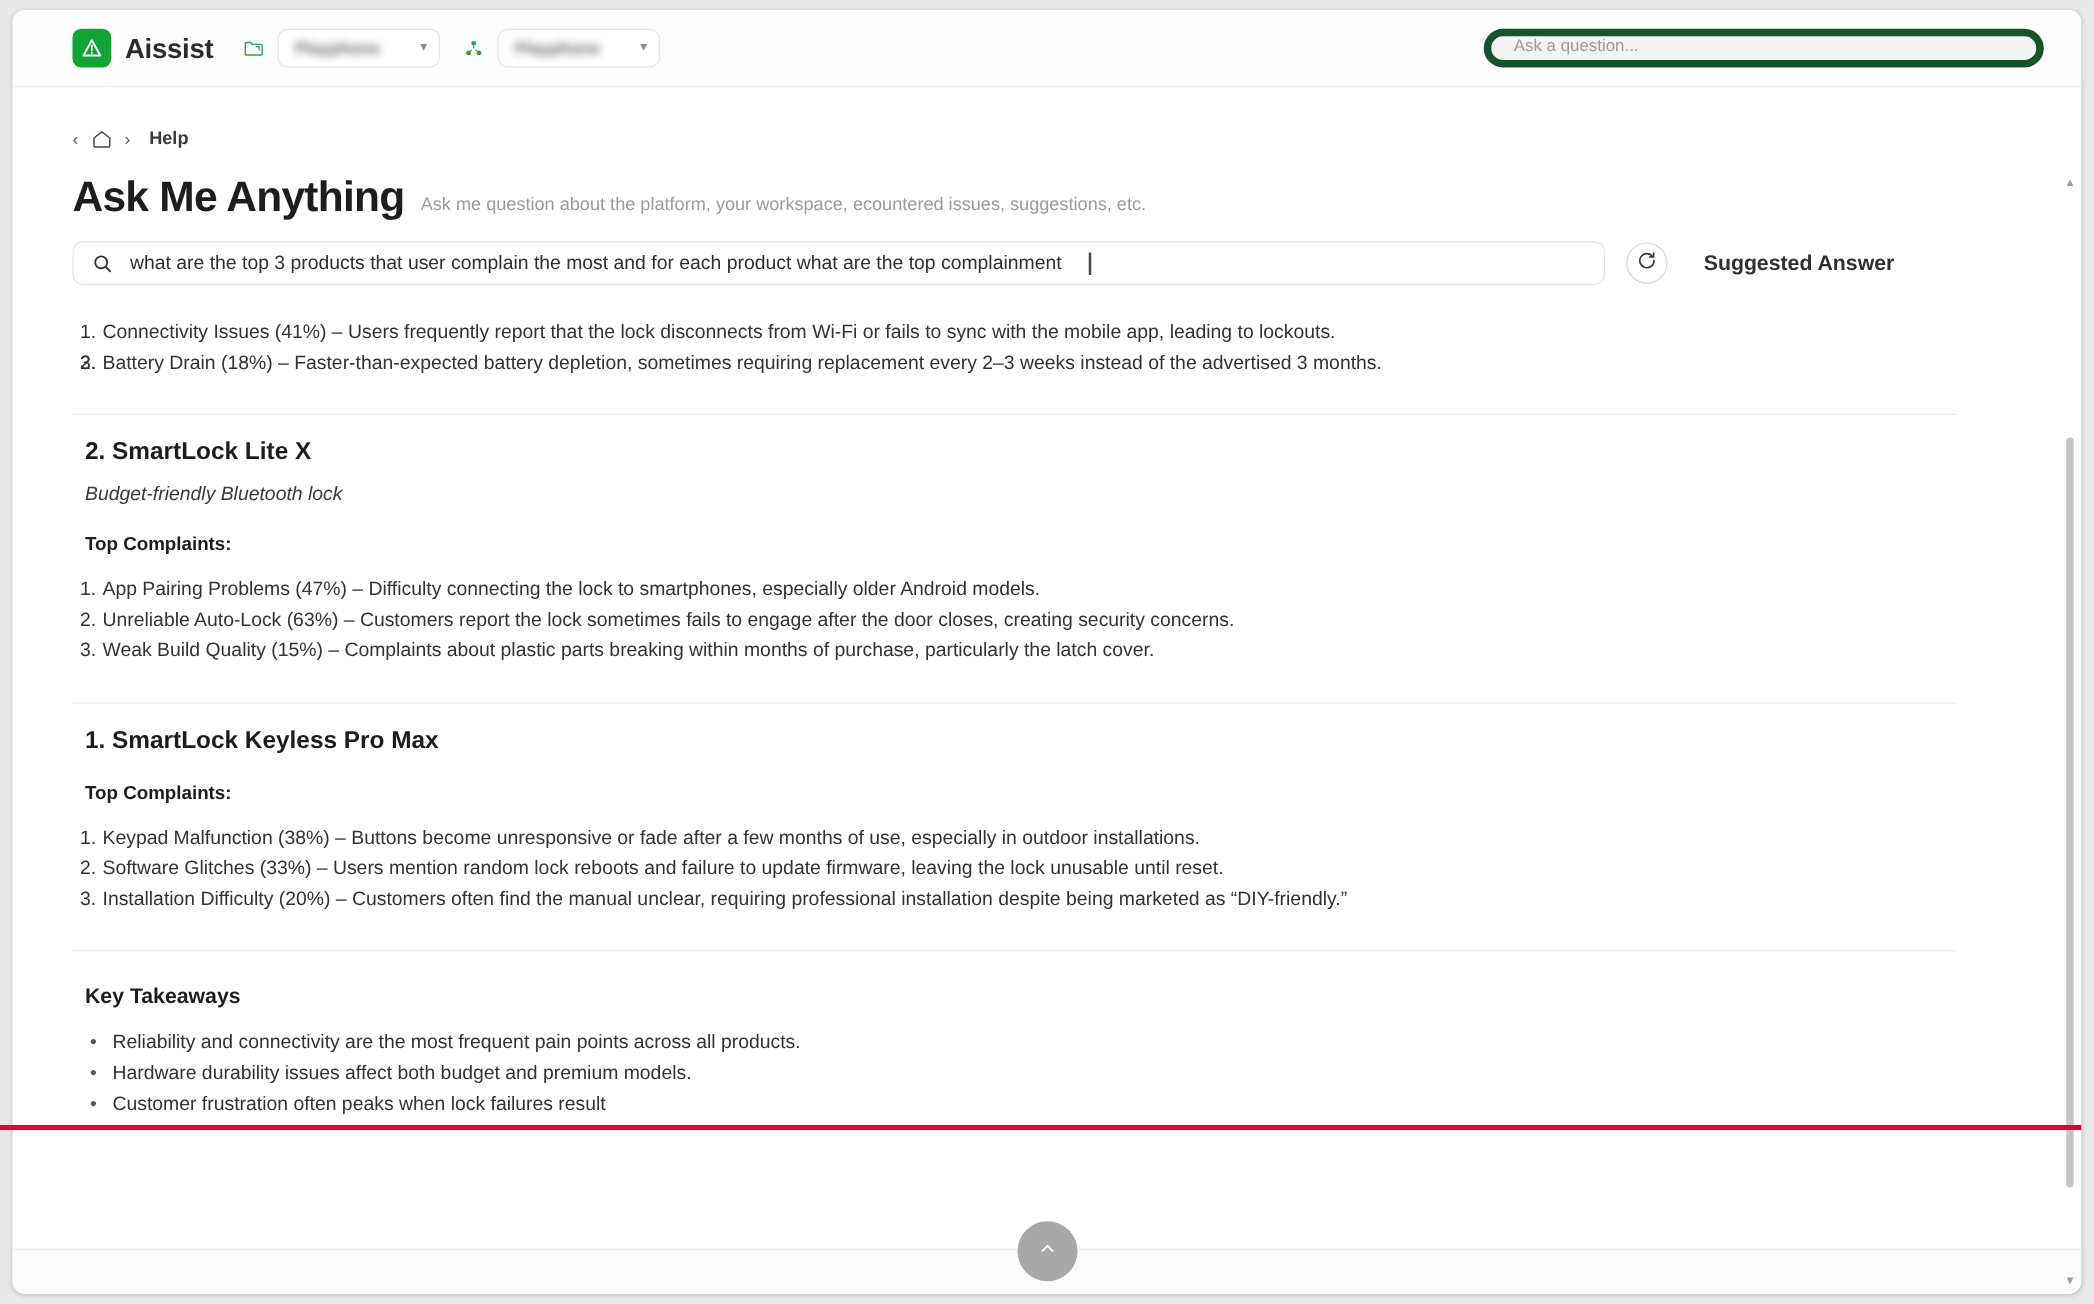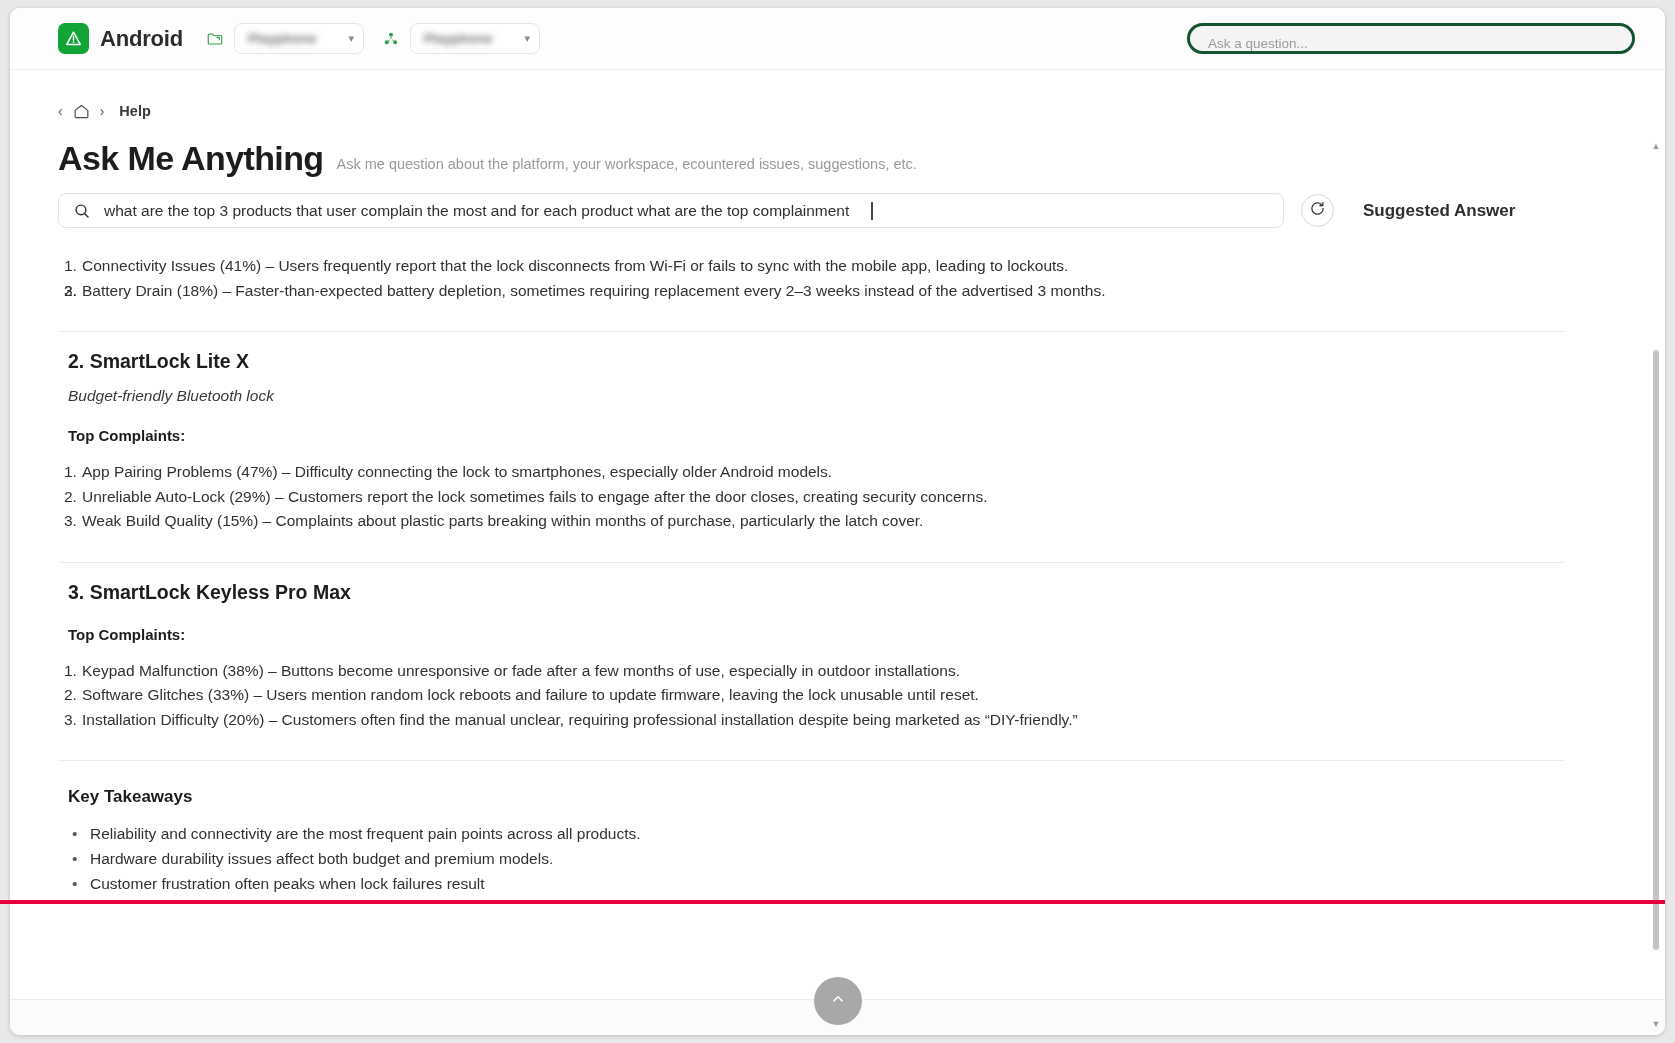--- a/index.html
+++ b/index.html
@@ -59,23 +59,23 @@
     filter: blur(3.4px);
     white-space: nowrap;
   }
   .caret { color: #8a8a8a; font-size: 11px; line-height: 1; }
 
   .topbar-search {
     position: absolute;
     right: 30px; top: 15px;
     width: 448px; height: 31px;
     background: #f4f4f4;
-    border: 3px solid #14532d;
+    border: 6px solid #14532d;
     border-radius: 16px;
-    display: flex; align-items: flex-end;
+    display: flex; align-items: flex-start;
     padding: 0 18px;
   }
   .topbar-search .ph { font-size: 13.5px; color: #9a9a9a; }
 
   
   .body-area {
     position: relative;
     height: 965px;
     background: #fff;
     overflow: hidden;
@@ -250,21 +250,21 @@
 
   <div class="topbar">
     <div class="brand">
       <span class="logo-box">
         <svg width="19" height="19" viewBox="0 0 24 24" fill="none">
           <path d="M12 4 L20.5 19.5 L3.5 19.5 Z" stroke="#ffffff" stroke-width="1.9" stroke-linejoin="round" fill="none"></path>
           <path d="M12 9.2 L12 14.2" stroke="#ffffff" stroke-width="1.7" stroke-linecap="round"></path>
           <circle cx="12" cy="16.6" r="1" fill="#ffffff"></circle>
         </svg>
       </span>
-      <span class="brand-name">Android</span>
+      <span class="brand-name">Aissist</span>
     </div>
 
     <div class="ws-group">
       <span class="ws-icon">
         <svg width="18" height="18" viewBox="0 0 24 24" fill="none">
           <path d="M3 6.6c0-.7.6-1.3 1.3-1.3h4.3l1.8 2h9.3c.7 0 1.3.6 1.3 1.3v8.8c0 .7-.6 1.3-1.3 1.3H4.3c-.7 0-1.3-.6-1.3-1.3z" stroke="#2f9e48" stroke-width="1.5"></path>
           <path d="M14.5 9.8h3.3v3.3" stroke="#2f9e48" stroke-width="1.4" stroke-linecap="round"></path>
         </svg>
       </span>
       <div class="pill">
@@ -356,33 +356,33 @@
           <div class="sec-title">2. SmartLock Lite X</div>
           <div class="sec-desc">Budget-friendly Bluetooth lock</div>
           <div class="sec-sub">Top Complaints:</div>
           <ul class="ans-list sec-list">
             <li>
               <span class="num">1.</span>
               <span>App Pairing Problems (47%) – Difficulty connecting the lock to smartphones, especially older Android models.</span>
             </li>
             <li>
               <span class="num">2.</span>
-              <span>Unreliable Auto-Lock (29%) – Customers report the lock sometimes fails to engage after the door closes, creating security concerns.</span>
+              <span>Unreliable Auto-Lock (63%) – Customers report the lock sometimes fails to engage after the door closes, creating security concerns.</span>
             </li>
             <li>
               <span class="num">3.</span>
               <span>Weak Build Quality (15%) – Complaints about plastic parts breaking within months of purchase, particularly the latch cover.</span>
             </li>
           </ul>
         </div>
 
         <div class="divider"></div>
 
         <div>
-          <div class="sec-title">3. SmartLock Keyless Pro Max</div>
+          <div class="sec-title">1. SmartLock Keyless Pro Max</div>
           <div class="sec-sub">Top Complaints:</div>
           <ul class="ans-list sec-list">
             <li>
               <span class="num">1.</span>
               <span>Keypad Malfunction (38%) – Buttons become unresponsive or fade after a few months of use, especially in outdoor installations.</span>
             </li>
             <li>
               <span class="num">2.</span>
               <span>Software Glitches (33%) – Users mention random lock reboots and failure to update firmware, leaving the lock unusable until reset.</span>
             </li>

